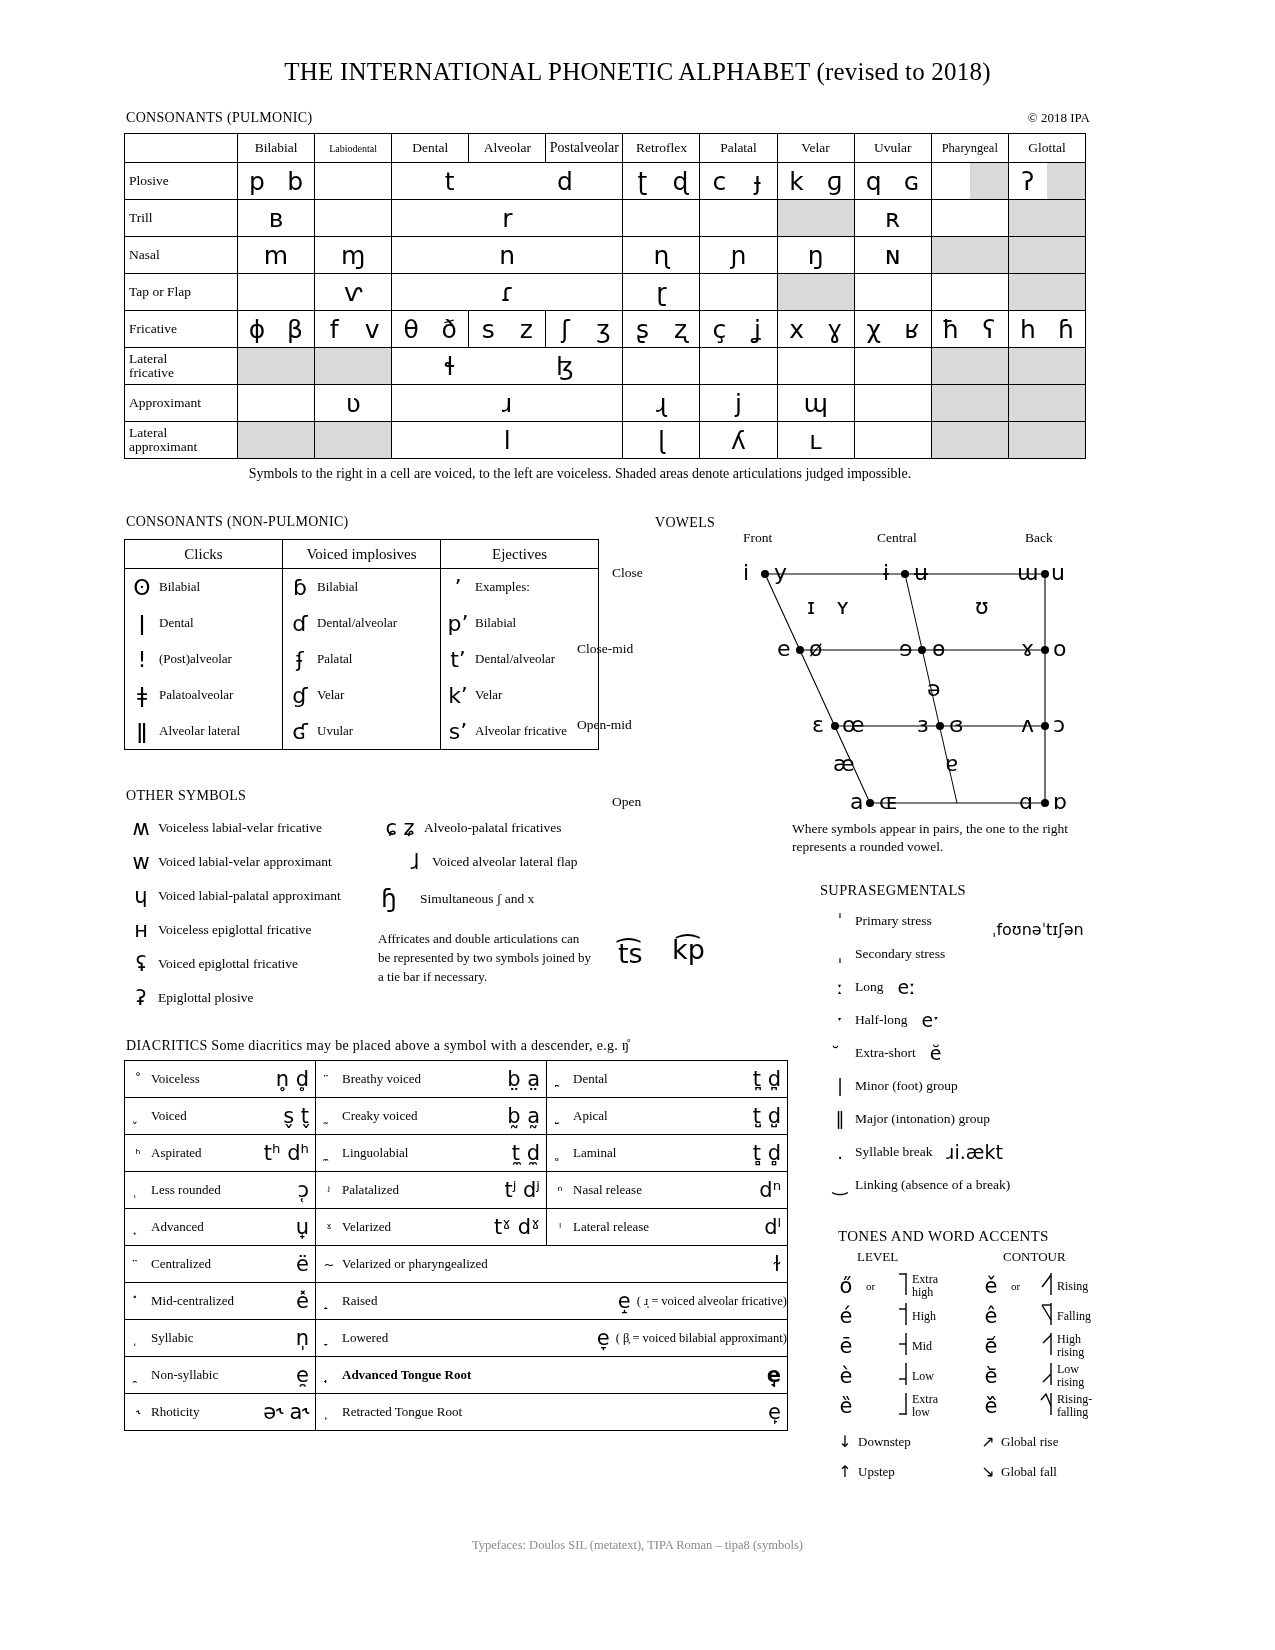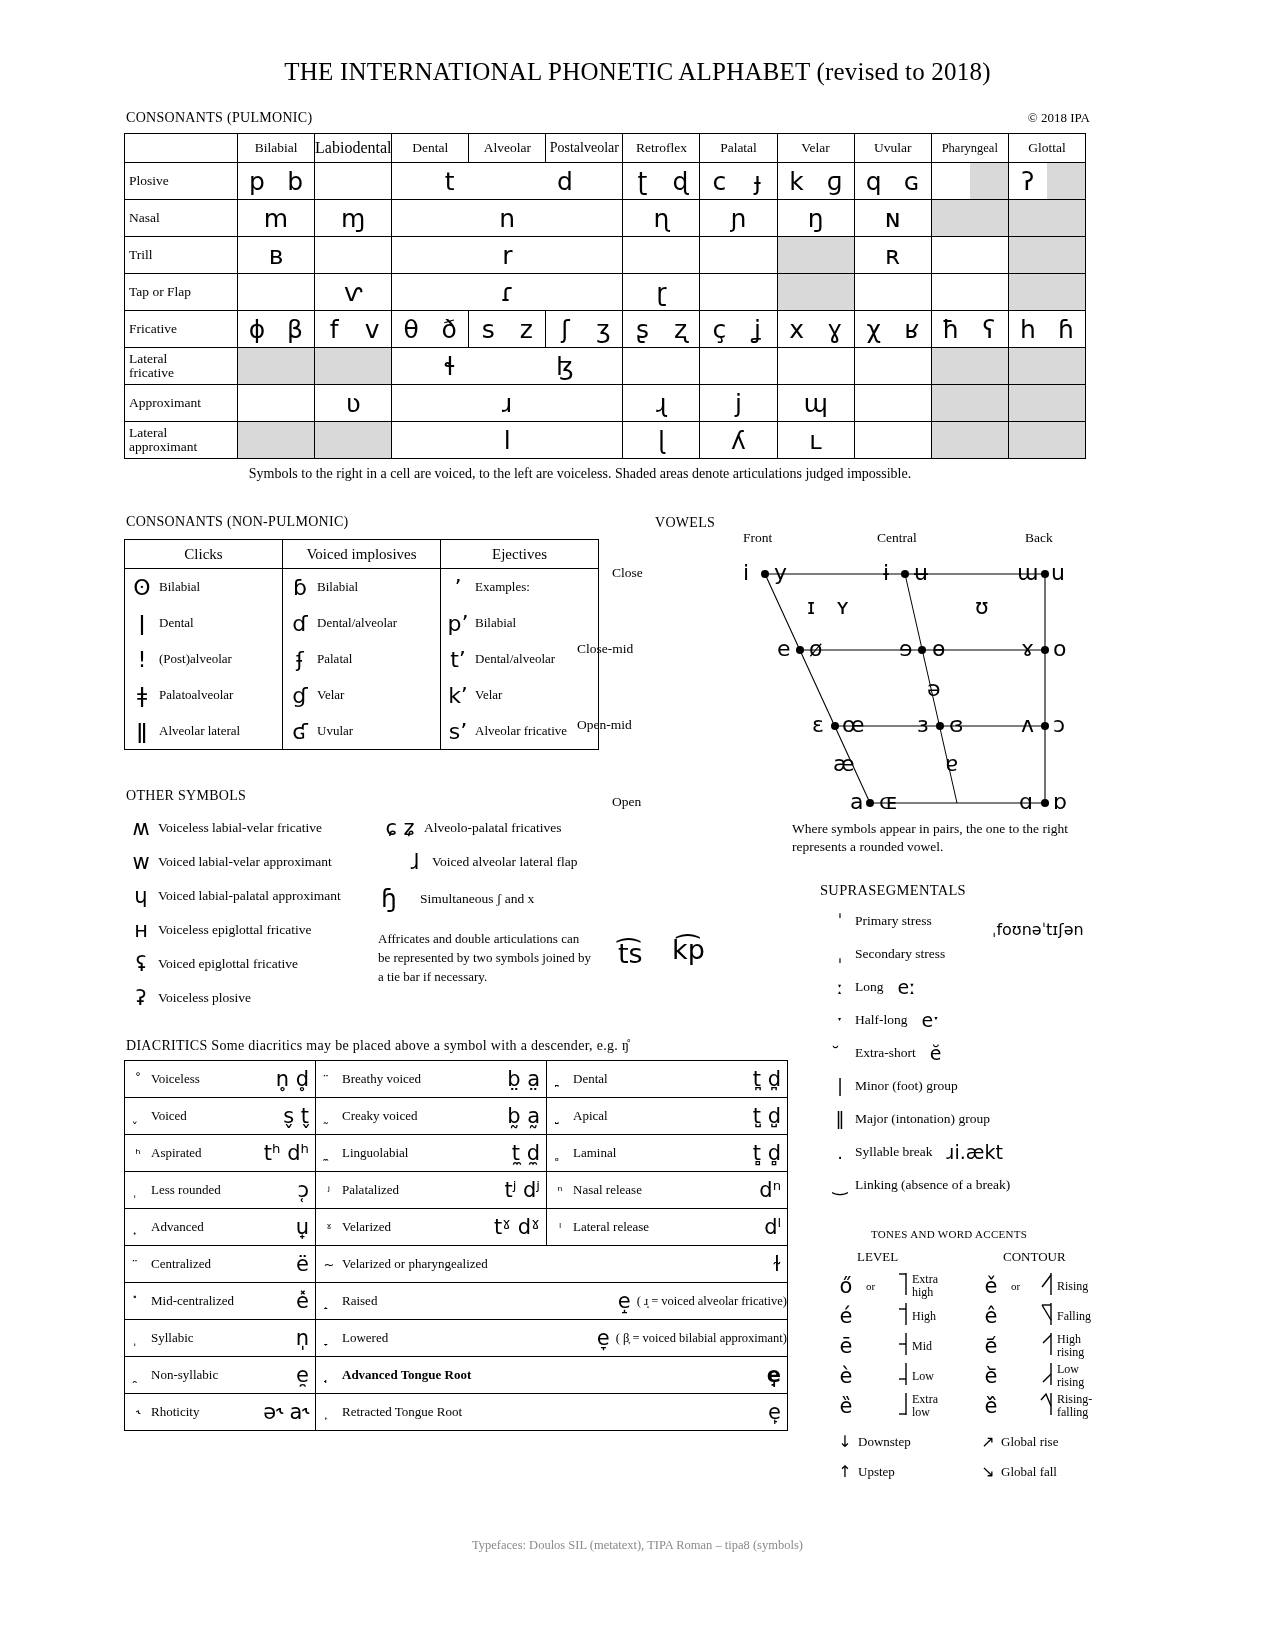--- a/index.html
+++ b/index.html
@@ -93,21 +93,21 @@
     position:absolute;left:124px;top:1060px;border-collapse:collapse;width:660px;table-layout:fixed;
   }
   table.dia td{border:1px solid #000;padding:0;vertical-align:middle;height:36px;}
   .d-wrap{display:flex;align-items:center;height:36px;}
   .d-mark{width:26px;text-align:center;font-size:13px;font-family:"DejaVu Sans","Liberation Sans",sans-serif;}
   .d-name{flex:1;font-size:13px;}
   .d-ex{font-size:21px;font-family:"DejaVu Sans","Liberation Sans",sans-serif;padding-right:6px;white-space:nowrap;}
   .d-note{font-size:12.5px;}
 
   
-  #tones-head{position:absolute;left:871px;top:1228px;font-size:11px;}
+  #tones-head{position:absolute;left:838px;top:1228px;font-size:15px;}
   #lvl-head{position:absolute;left:857px;top:1249px;font-size:13px;}
   #con-head{position:absolute;left:1003px;top:1249px;font-size:13px;}
   .t-row{position:absolute;display:flex;align-items:center;}
   .t-sym{width:32px;text-align:center;font-size:21px;font-family:"DejaVu Sans","Liberation Sans",sans-serif;}
   .t-or{font-size:11px;padding:0 4px;}
   .t-ic{width:22px;text-align:center;}
   .t-txt{font-size:12px;line-height:1.05;}
   .t-bot{position:absolute;display:flex;align-items:center;}
   .t-bsym{width:26px;text-align:center;font-size:16px;font-family:"DejaVu Sans","Liberation Sans",sans-serif;}
   .t-btxt{font-size:13px;}
@@ -122,21 +122,21 @@
 
   <div id="title">THE INTERNATIONAL PHONETIC ALPHABET (revised to 2018)</div>
 
   <div id="pulm-head" class="sec-label">CONSONANTS (PULMONIC)</div>
   <div id="copyright">© 2018 IPA</div>
   <table class="pulm" id="pulm-table">
     <thead>
         <tr id="pulm-head-row">
           <th style="width: 112px;"></th>
           <th>Bilabial</th>
-          <th style="font-size: 16px;">Labiodental</th>
+          <th style="font-size: 10px;">Labiodental</th>
           <th>Dental</th>
           <th>Alveolar</th>
           <th style="font-size: 14px;">Postalveolar</th>
           <th>Retroflex</th>
           <th>Palatal</th>
           <th>Velar</th>
           <th>Uvular</th>
           <th style="font-size: 12.5px; margin-left: 48px;">Pharyngeal</th>
           <th>Glottal</th>
         </tr>
@@ -196,20 +196,62 @@
           </td>
           <td class="sym">
             <div class="pair">
               <span>ʔ</span>
               <span style="background: rgb(217, 217, 217); height: 36px; line-height: 36px;"></span>
             </div>
           </td>
         </tr>
         <tr>
           <td class="rowlab">
+            <div>Trill</div>
+          </td>
+          <td class="sym">
+            <div class="solo">
+              <span>ʙ</span>
+            </div>
+          </td>
+          <td class="sym">
+            <div class="solo">
+              <span></span>
+            </div>
+          </td>
+          <td class="sym" colspan="3">
+            <div class="solo">
+              <span>r</span>
+            </div>
+          </td>
+          <td class="sym">
+            <div class="solo">
+              <span></span>
+            </div>
+          </td>
+          <td class="sym">
+            <div class="solo">
+              <span></span>
+            </div>
+          </td>
+          <td class="sym shaded"></td>
+          <td class="sym">
+            <div class="solo">
+              <span>ʀ</span>
+            </div>
+          </td>
+          <td class="sym">
+            <div class="solo">
+              <span></span>
+            </div>
+          </td>
+          <td class="sym shaded"></td>
+        </tr>
+        <tr>
+          <td class="rowlab">
             <div>Nasal</div>
           </td>
           <td class="sym">
             <div class="solo">
               <span>m</span>
             </div>
           </td>
           <td class="sym">
             <div class="solo">
               <span>ɱ</span>
@@ -234,62 +276,20 @@
             <div class="solo">
               <span>ŋ</span>
             </div>
           </td>
           <td class="sym">
             <div class="solo">
               <span>ɴ</span>
             </div>
           </td>
           <td class="sym shaded"></td>
-          <td class="sym shaded"></td>
-        </tr>
-        <tr>
-          <td class="rowlab">
-            <div>Trill</div>
-          </td>
-          <td class="sym">
-            <div class="solo">
-              <span>ʙ</span>
-            </div>
-          </td>
-          <td class="sym">
-            <div class="solo">
-              <span></span>
-            </div>
-          </td>
-          <td class="sym" colspan="3">
-            <div class="solo">
-              <span>r</span>
-            </div>
-          </td>
-          <td class="sym">
-            <div class="solo">
-              <span></span>
-            </div>
-          </td>
-          <td class="sym">
-            <div class="solo">
-              <span></span>
-            </div>
-          </td>
-          <td class="sym shaded"></td>
-          <td class="sym">
-            <div class="solo">
-              <span>ʀ</span>
-            </div>
-          </td>
-          <td class="sym">
-            <div class="solo">
-              <span></span>
-            </div>
-          </td>
           <td class="sym shaded"></td>
         </tr>
         <tr>
           <td class="rowlab">
             <div>Tap or Flap</div>
           </td>
           <td class="sym">
             <div class="solo">
               <span></span>
             </div>
@@ -611,21 +611,21 @@
       <div class="os-row" style="left: 124px; top: 918px;">
         <div class="os-sym">ʜ</div>
         <div class="os-txt">Voiceless epiglottal fricative</div>
       </div>
       <div class="os-row" style="left: 124px; top: 952px;">
         <div class="os-sym">ʢ</div>
         <div class="os-txt">Voiced epiglottal fricative</div>
       </div>
       <div class="os-row" style="left: 124px; top: 986px;">
         <div class="os-sym">ʡ</div>
-        <div class="os-txt">Voiceless plosive</div>
+        <div class="os-txt">Epiglottal plosive</div>
       </div>
     </div>
   <div id="other-right">
       <div class="os-row" style="left: 376px; top: 816px;">
         <div class="os-sym" style="width: 48px;">ɕ ʑ</div>
         <div class="os-txt">Alveolo-palatal fricatives</div>
       </div>
       <div class="os-row" style="left: 398px; top: 850px;">
         <div class="os-sym">ɺ</div>
         <div class="os-txt">Voiced alveolar lateral flap</div>

